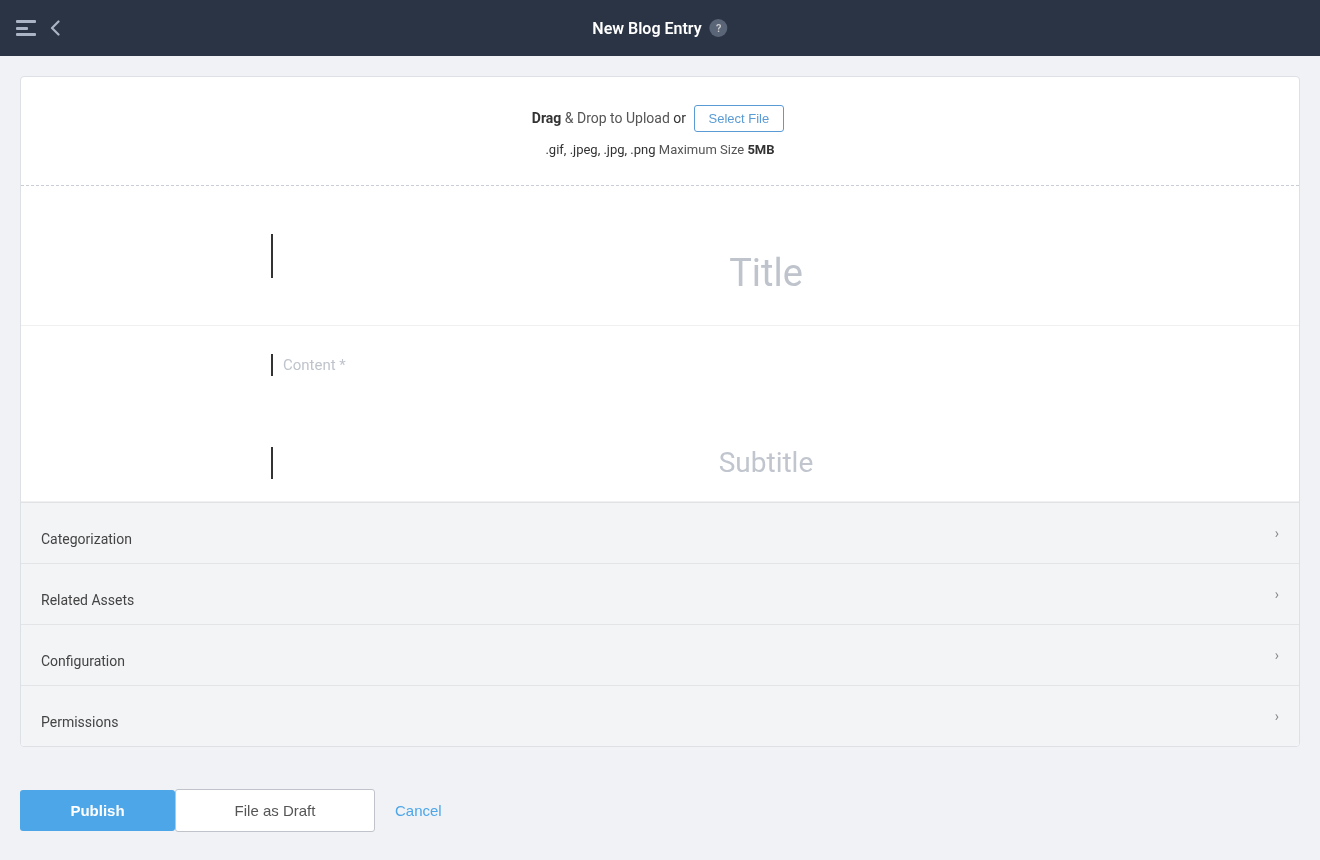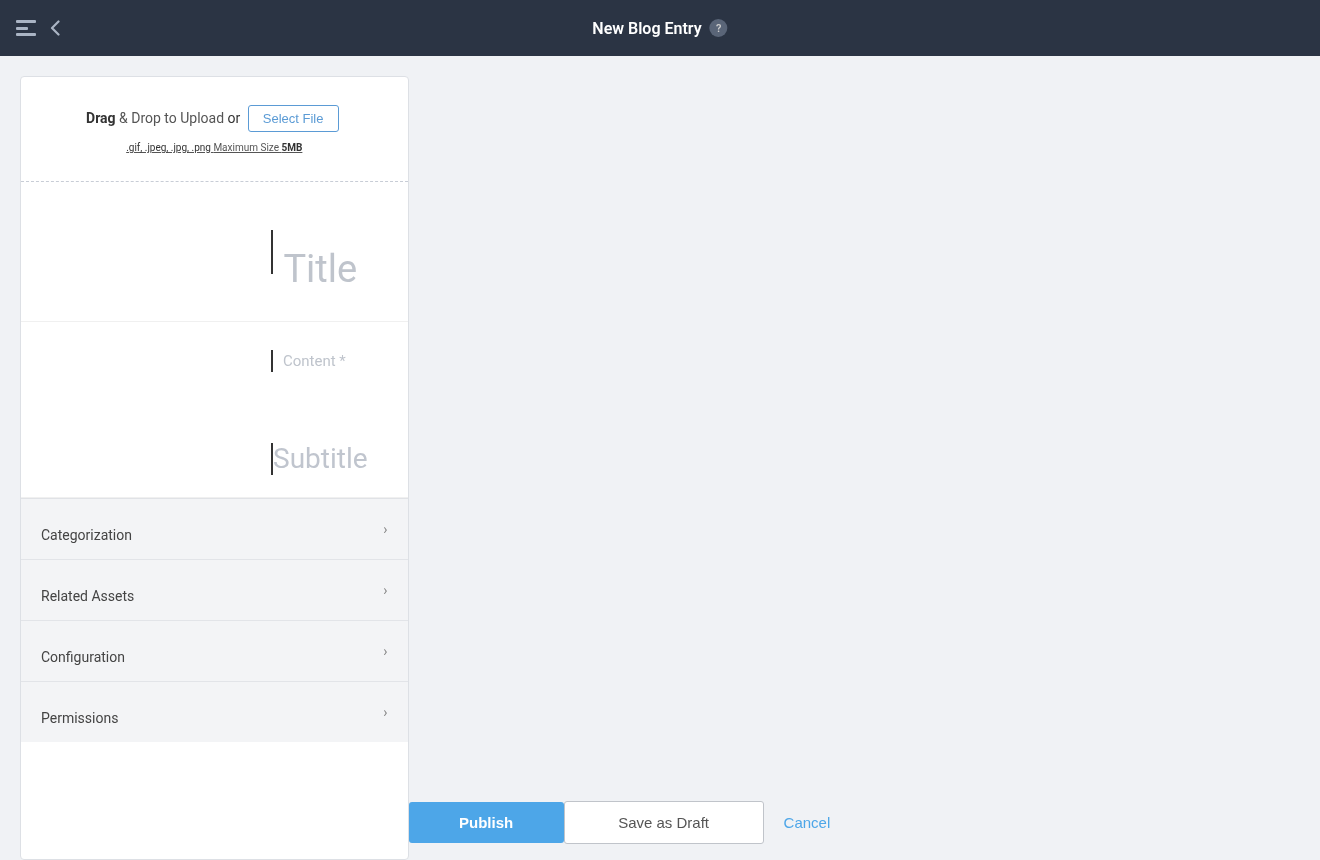--- a/index.html
+++ b/index.html
@@ -52,24 +52,24 @@
       color: #ccc;
       font-size: 11px;
       display: flex;
       align-items: center;
       justify-content: center;
       cursor: pointer;
     }
 
     
     .main {
-      padding: 20px 20px 0 20px;
+      padding: 20px 20px 12px 20px;
       height: calc(860px - 56px);
       display: flex;
-      flex-direction: row;
+      flex-direction: column;
     }
 
     
     .upload-section {
       border-bottom: 1.5px dashed #c8cdd6;
       padding: 28px 20px;
       text-align: center;
     }
     .upload-text {
       font-size: 14px;
@@ -83,24 +83,23 @@
       border: 1px solid #5b9bd5;
       color: #5b9bd5;
       background: #fff;
       padding: 5px 14px;
       font-size: 13px;
       border-radius: 3px;
       cursor: pointer;
       margin: 0 4px;
     }
     .file-types {
-      font-size: 10px;
+      font-size: 13px;
       color: #555;
       margin-top: 10px;
-      text-decoration: underline;
     }
     .file-types span.ext { color: #333; font-style: normal; }
     .file-types span.maxsize { font-weight: 700; color: #333; }
     .editor-row {
       display: flex;
       align-items: center;
       padding: 16px 40px 16px 0;
       border-bottom: 1px solid #eee;
     }
     .editor-row:last-of-type {
@@ -317,17 +316,17 @@
       <div class="collapsible-item">
         <span class="collapsible-label">Permissions</span>
         <span class="chevron-icon">›</span>
       </div>
     </div>
 
   </div>
 
   <div class="bottom-toolbar">
     <button class="btn-publish">Publish</button>
-    <button class="btn-draft">Save as Draft</button>
+    <button class="btn-draft">File as Draft</button>
     <button class="btn-cancel">Cancel</button>
   </div>
 
 </div>
 
 </body></html>

